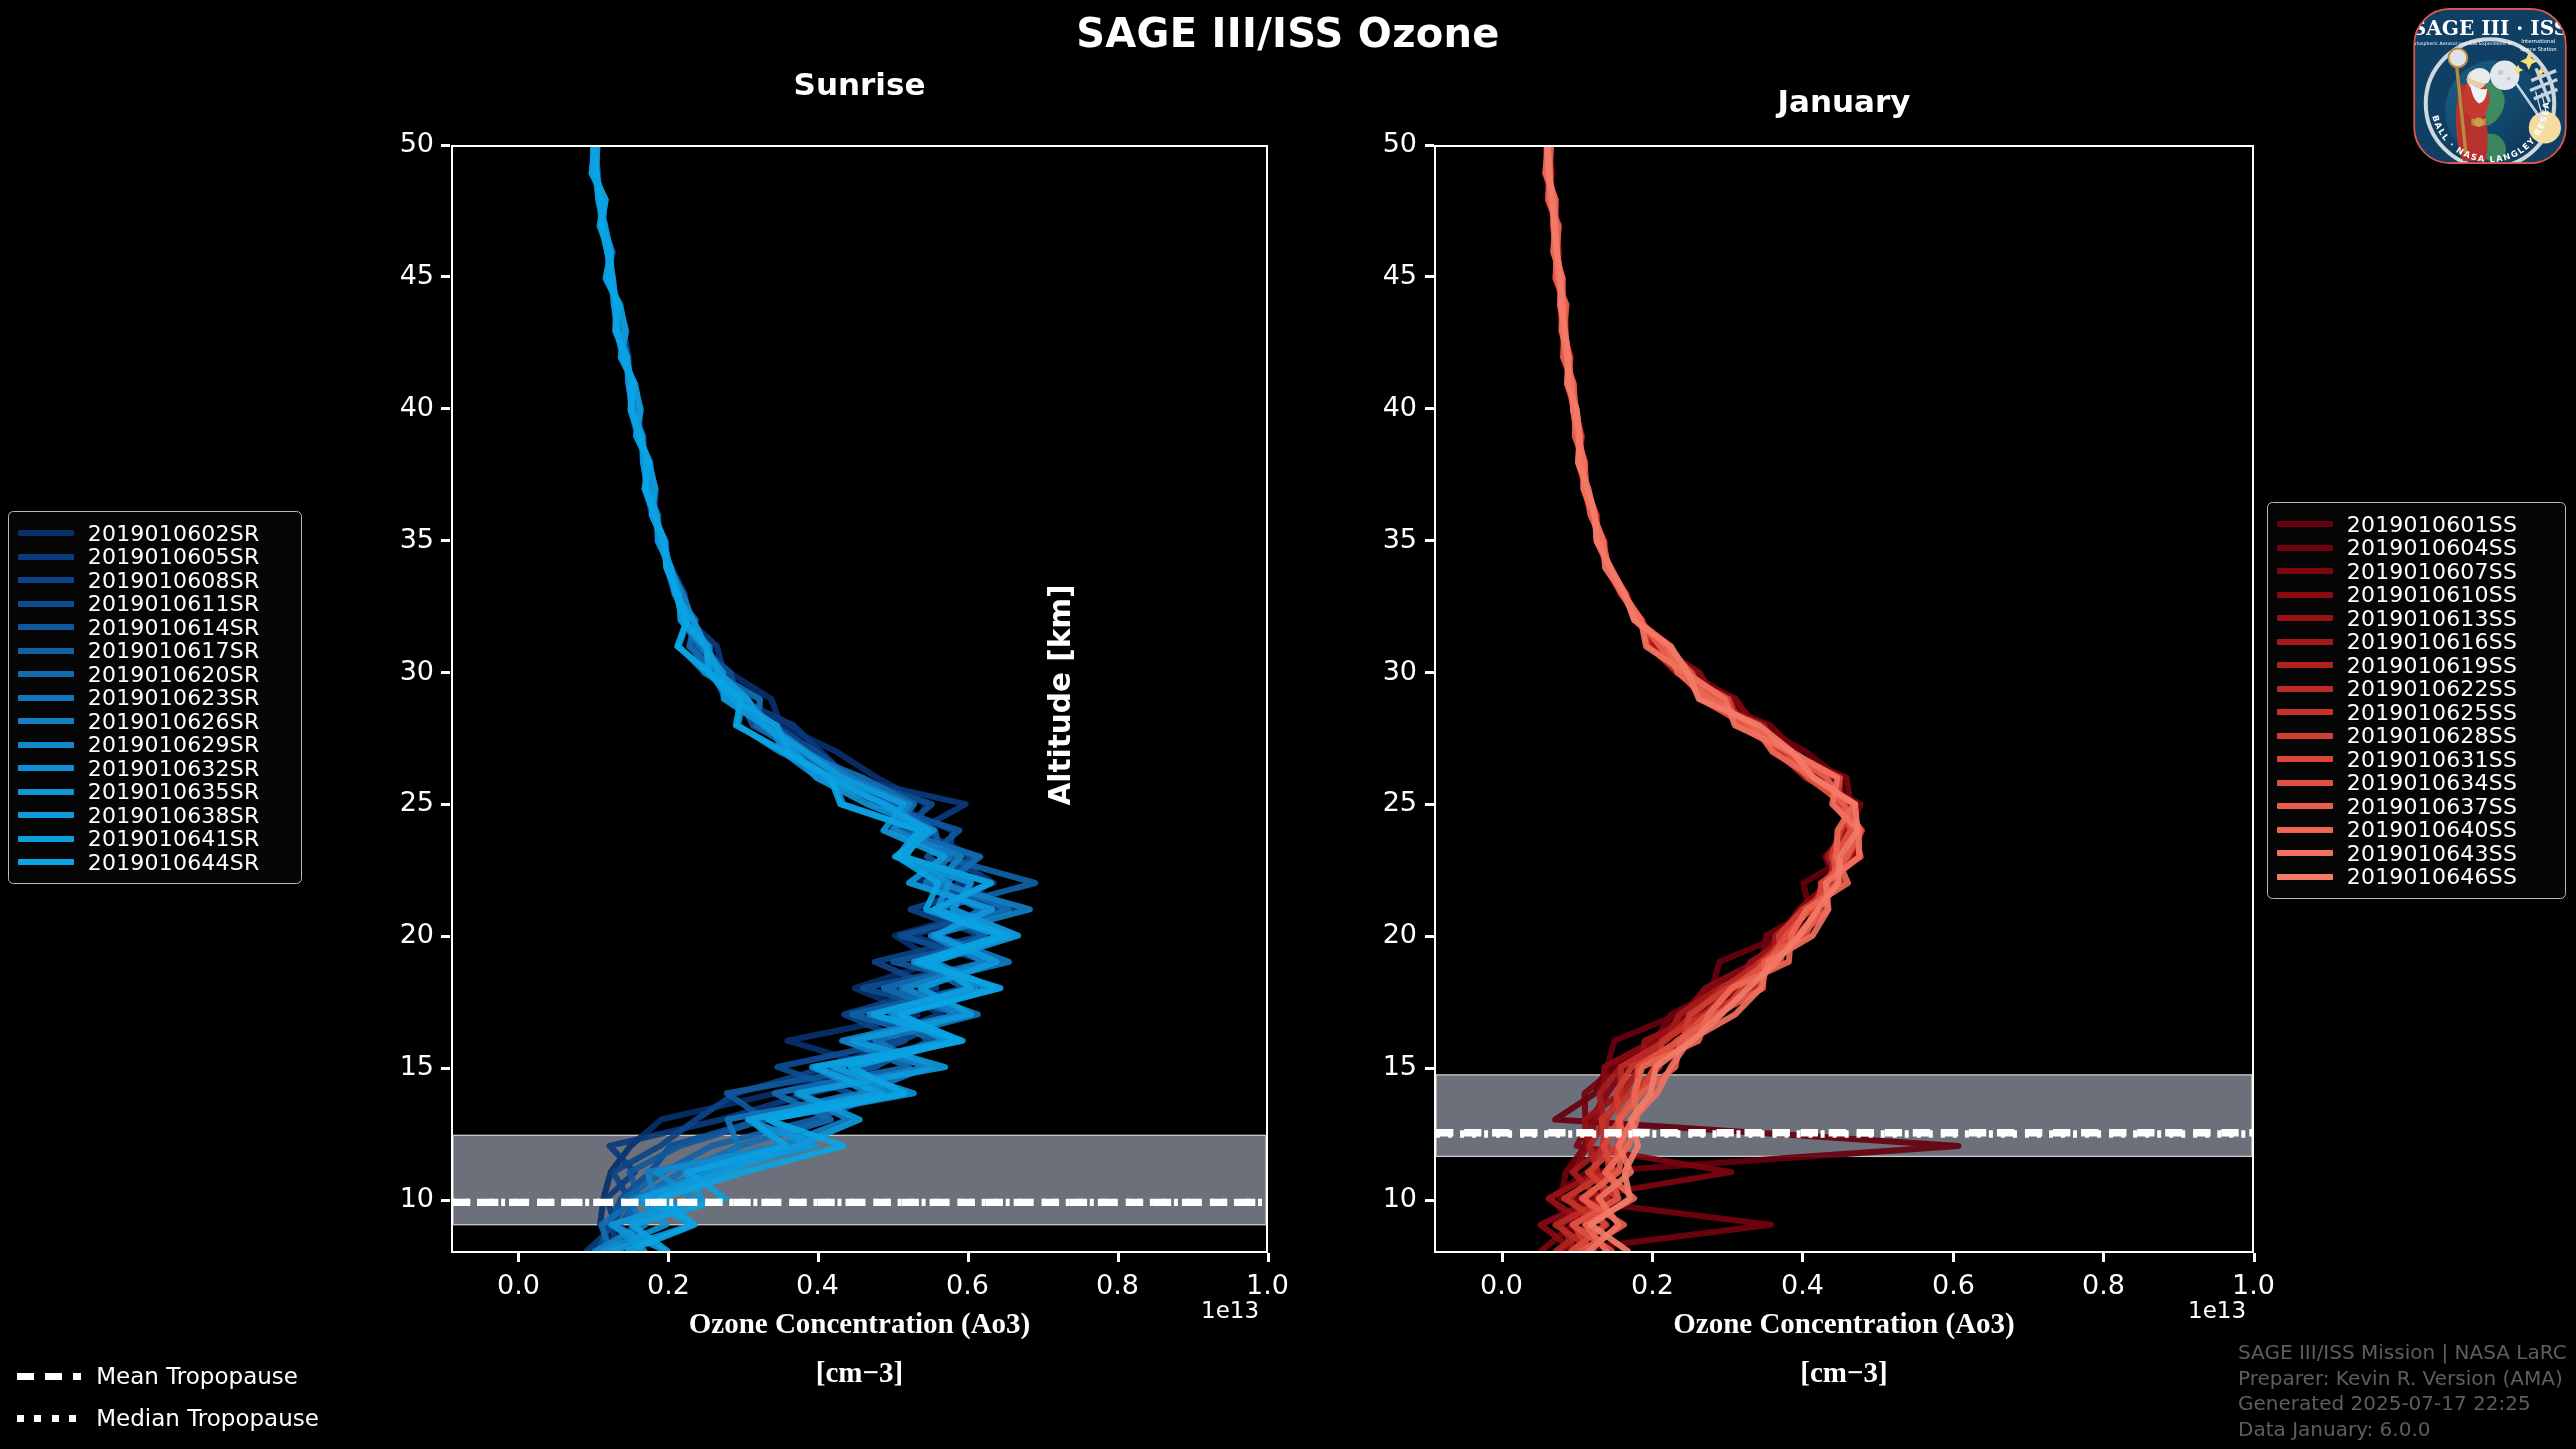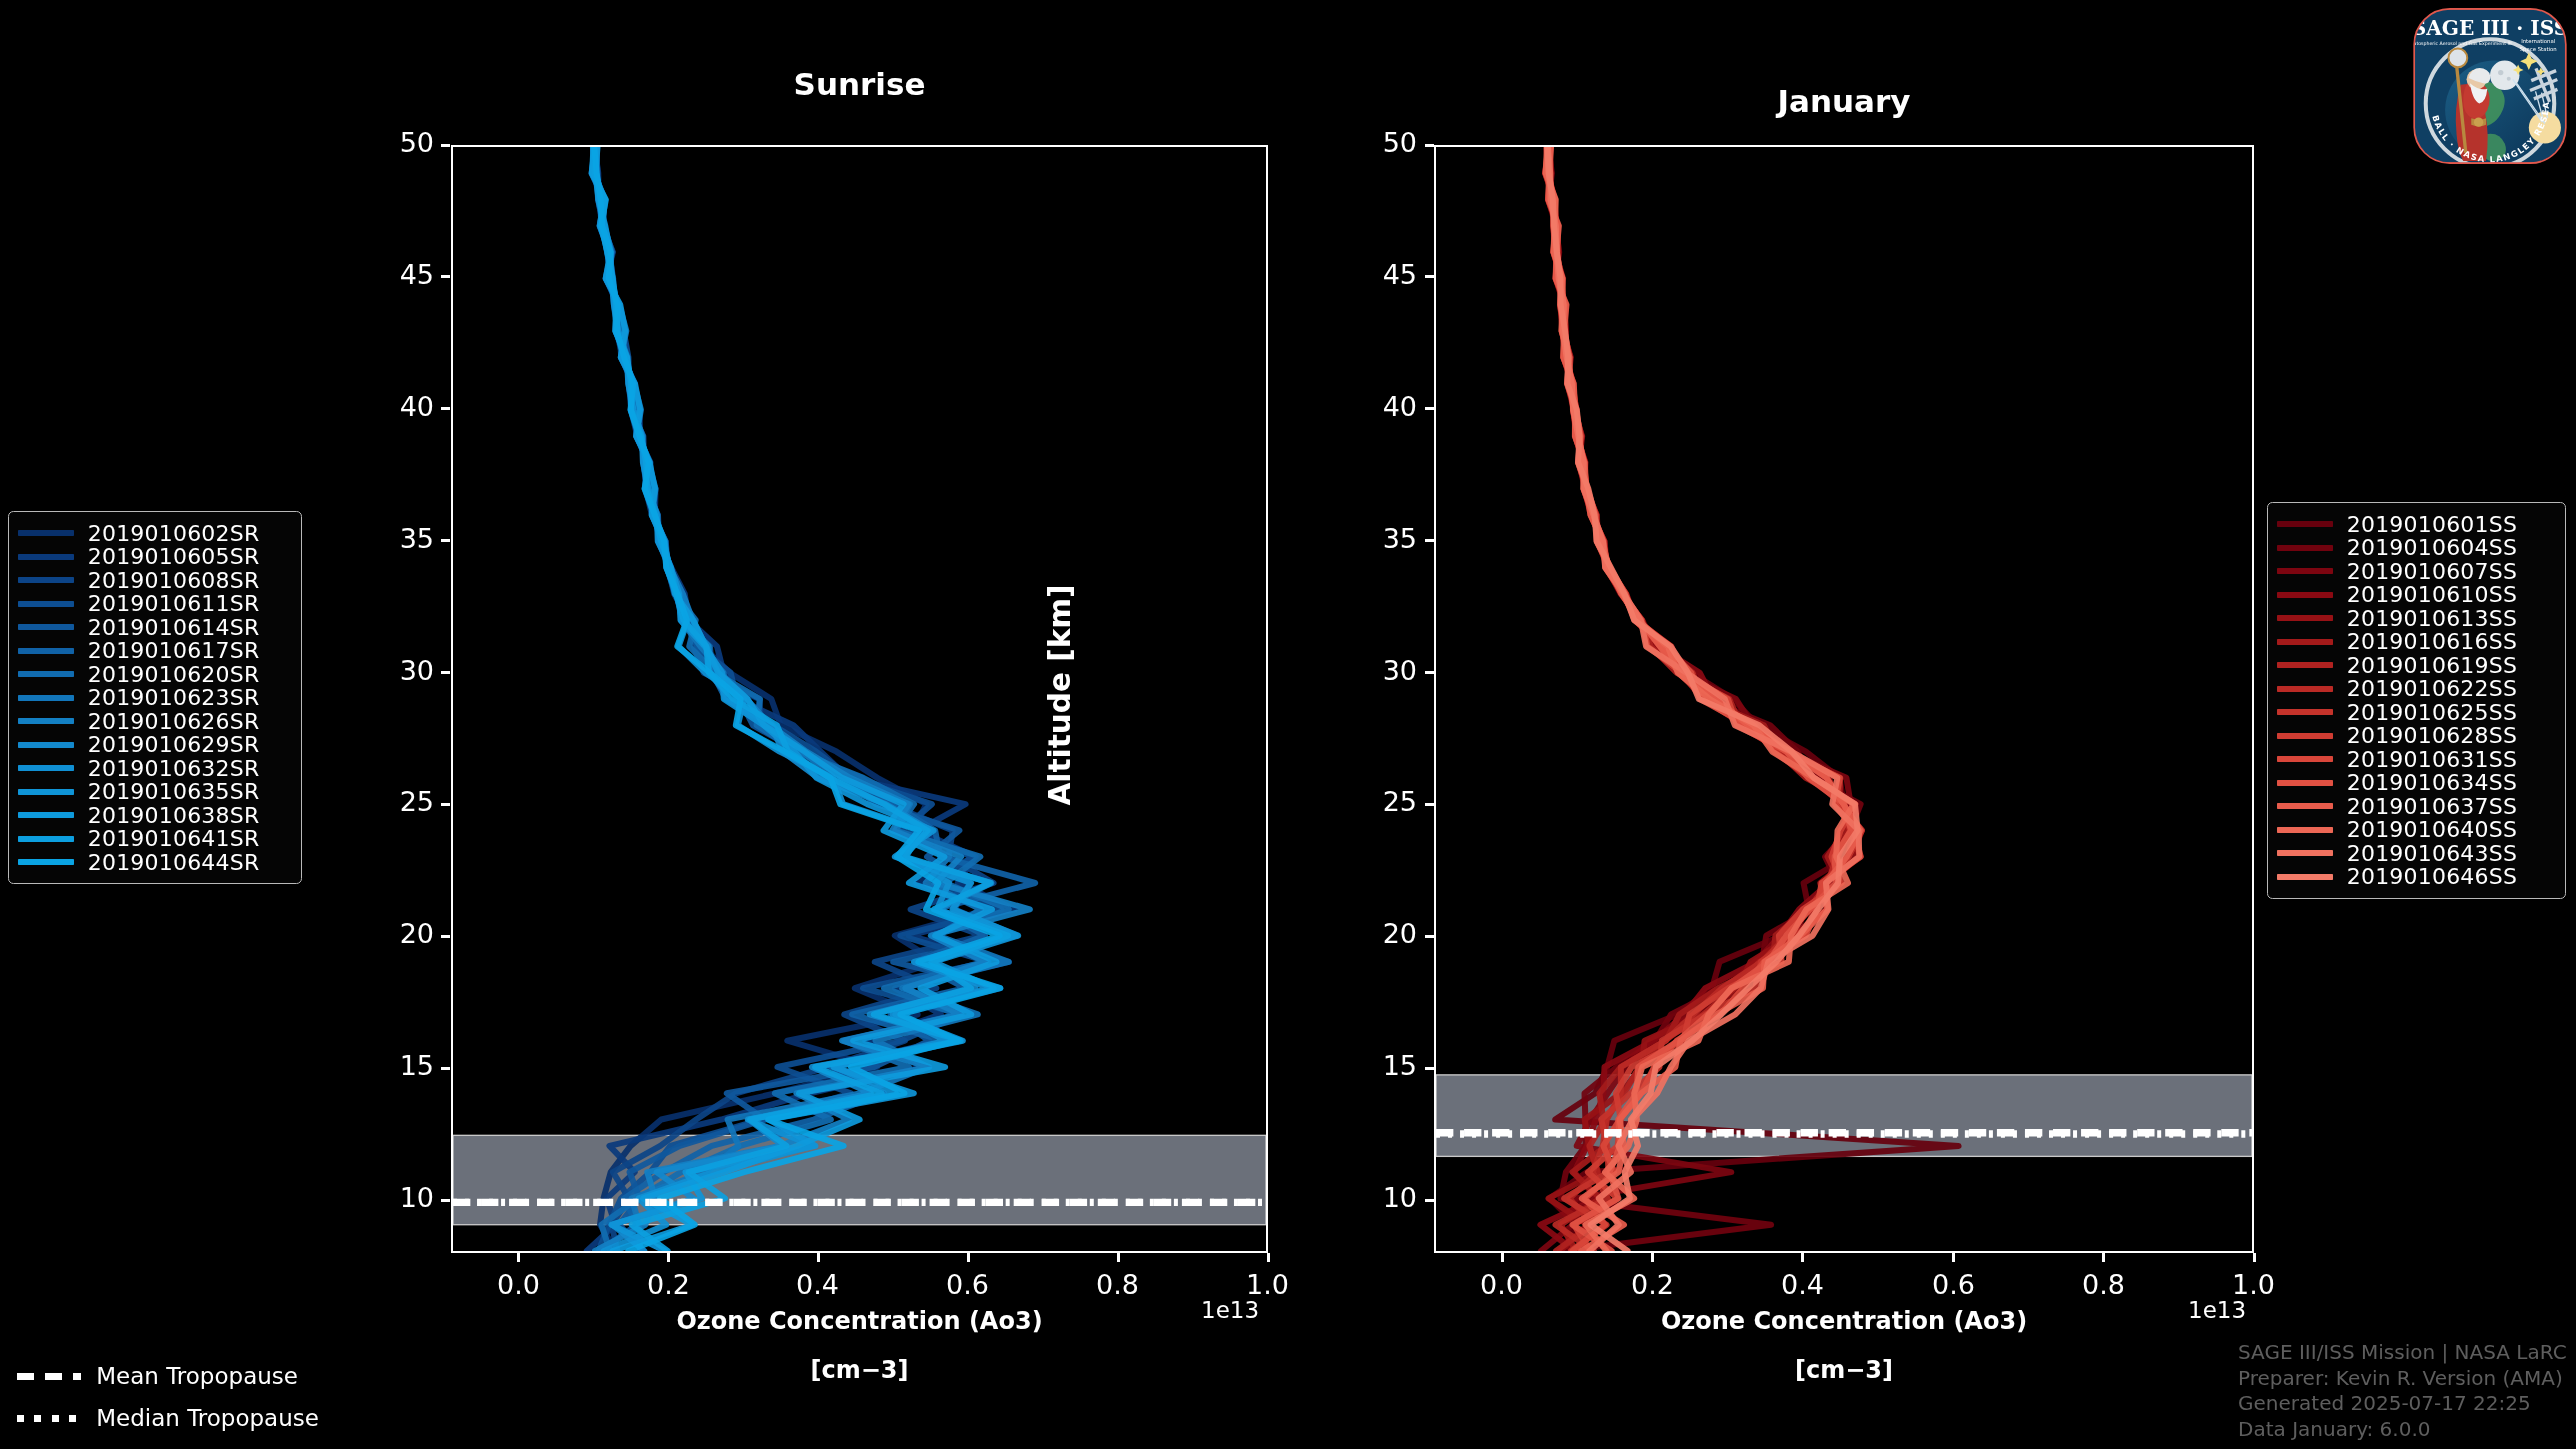--- a/index.html
+++ b/index.html
@@ -11,21 +11,21 @@
   
   #main-title{left:0;top:12px;width:2576px;text-align:center;
       font-size:40px;font-weight:bold;line-height:1.08;letter-spacing:0.3px;}
   #main-title div{white-space:nowrap;}
 
   .panel-title{position:absolute;font-size:31px;font-weight:bold;text-align:center;}
 
   
   .plot-frame{position:absolute;border:2.7px solid #ffffff;box-sizing:border-box;background:#000;}
 
-  .axis-label{position:absolute;font-size:24px;font-weight:bold;color:#fff;text-align:center;}
+  .axis-label{position:absolute;font-size:29px;font-weight:bold;color:#fff;text-align:center;font-family:Liberation Serif, serif;}
   .ylab{position:absolute;font-size:29.5px;font-weight:bold;color:#fff;
         transform-origin:50% 50%;white-space:nowrap;}
   .ytick{position:absolute;font-size:27px;color:#fff;text-align:right;width:74px;}
   .xtick{position:absolute;font-size:27px;color:#fff;text-align:center;width:107px;}
   .offset-text{position:absolute;font-size:23px;color:#fff;}
   .tickmark{position:absolute;background:#fff;}
 
   
   .legend-box{position:absolute;border:1.3px solid #b9b9b9;border-radius:5.4px;
       background:#050505;padding:9.4px 12px 9.4px 9.4px;box-sizing:border-box;}
@@ -49,20 +49,21 @@
   #credits{position:absolute;right:9.4px;bottom:6.7px;text-align:left;
       font-size:20px;line-height:1.28;color:#5e5e5e;}
 
   
   #mission-logo{position:absolute;right:6.7px;top:2.7px;width:158px;height:162px;}
 </style>
 </head>
 <body>
 
 <div id="main-title" class="abs">
+  <div>SAGE III/ISS Ozone</div>
 </div>
 
 <svg id="mission-logo" class="abs" viewBox="0 0 236 242">
   <defs>
     <clipPath id="patchclip">
         <rect x="6" y="10" width="224" height="228" rx="52" ry="52"></rect>
       </clipPath>
     <linearGradient id="earthg" x1="0" y1="0" x2="1" y2="1">
       <stop offset="0%" stop-color="#1b5e86"></stop>
         <stop offset="100%" stop-color="#0c3557"></stop>

